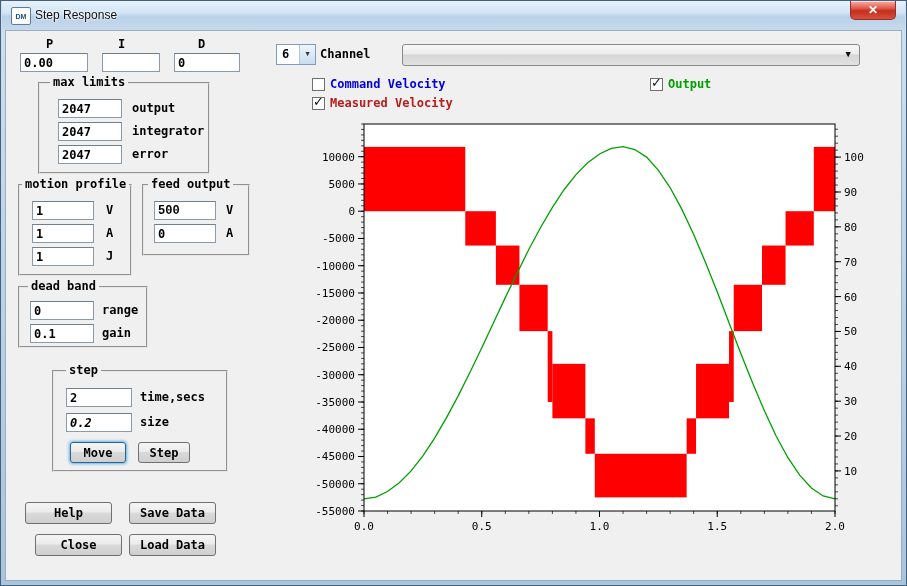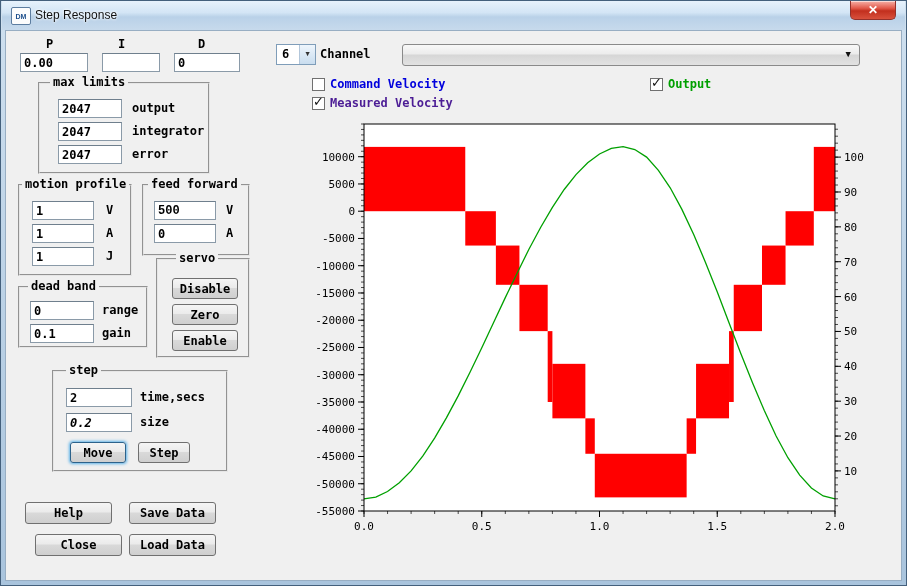--- a/index.html
+++ b/index.html
@@ -80,33 +80,27 @@
       <div class="group-title" style="left:2px">motion profile</div>
       <input class="entry" style="left: 12px; top: 15px; width: 62px;" value="1">
       <div class="lbl" style="left:86px;top:17px">V</div>
       <input class="entry" style="left: 12px; top: 38px; width: 62px;" value="1">
       <div class="lbl" style="left:86px;top:40px">A</div>
       <input class="entry" style="left: 12px; top: 61px; width: 62px;" value="1">
       <div class="lbl" style="left:86px;top:63px">J</div>
     </div>
 
     <div class="group" style="left:136px;top:153px;width:108px;height:72px">
-      <div class="group-title" style="left:4px">feed forward</div>
+      <div class="group-title" style="left:4px">feed output</div>
       <input class="entry" style="left: 10px; top: 15px; width: 62px; font-family: Liberation Mono, monospace;" value="500">
       <div class="lbl" style="left:82px;top:17px">V</div>
       <input class="entry" style="left: 10px; top: 38px; width: 62px;" value="0">
       <div class="lbl" style="left:82px;top:40px">A</div>
     </div>
 
-    <div class="group" style="left:150px;top:227px;width:94px;height:100px">
-      <div class="group-title" style="left:18px">servo</div>
-      <button class="btn" style="left:14px;top:18px;width:66px;height:21px">Disable</button>
-      <button class="btn" style="left:14px;top:44px;width:66px;height:21px">Zero</button>
-      <button class="btn" style="left:14px;top:70px;width:66px;height:21px">Enable</button>
-    </div>
 
     <div class="group" style="left:12px;top:255px;width:130px;height:62px">
       <div class="group-title" style="left:8px">dead band</div>
       <input class="entry" style="left: 10px; top: 13px; width: 64px;" value="0">
       <div class="lbl" style="left:82px;top:15px">range</div>
       <input class="entry" style="left: 10px; top: 36px; width: 64px;" value="0.1">
       <div class="lbl" style="left:82px;top:38px">gain</div>
     </div>
 
     <div class="group" style="left:46px;top:339px;width:176px;height:102px">
@@ -138,21 +132,21 @@
     <div class="cb-label" style="left: 324px; top: 46px; color: rgb(0, 0, 221);">Command Velocity</div>
 
     <div class="cbox checked" style="left:644px;top:47px">
         <span class="tick">✓</span>
       </div>
     <div class="cb-label" style="left: 662px; top: 46px; color: rgb(0, 160, 0);">Output</div>
 
     <div class="cbox checked" style="left:306px;top:66px">
         <span class="tick">✓</span>
       </div>
-    <div class="cb-label" style="left: 324px; top: 65px; color: #4c1d95;">Measured Velocity</div>
+    <div class="cb-label" style="left: 324px; top: 65px; color: #b91c1c;">Measured Velocity</div>
 
     <div class="chart">
       <svg id="chart-svg" width="580" height="445">
           <rect x="64" y="5" width="471" height="387" fill="#ffffff"></rect>
           <rect x="64" y="27.89295774647887" width="101.26499999999999" height="64.31830985915494" fill="#ff0000"></rect>
           <rect x="165.265" y="92.21126760563381" width="30.615000000000038" height="34.33943661971831" fill="#ff0000"></rect>
           <rect x="195.88000000000002" y="126.55070422535212" width="23.549999999999983" height="39.24507042253521" fill="#ff0000"></rect>
           <rect x="219.43" y="165.79577464788733" width="28.25999999999999" height="46.33098591549293" fill="#ff0000"></rect>
           <rect x="247.69" y="212.12676056338026" width="4.710000000000008" height="70.8591549295775" fill="#ff0000"></rect>
           <rect x="252.4" y="244.83098591549293" width="32.97" height="54.50704225352115" fill="#ff0000"></rect>

